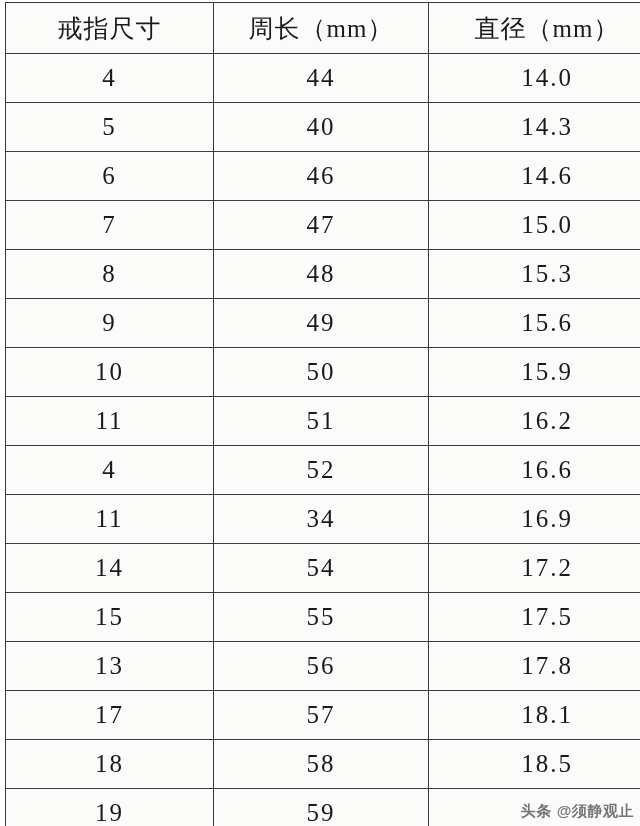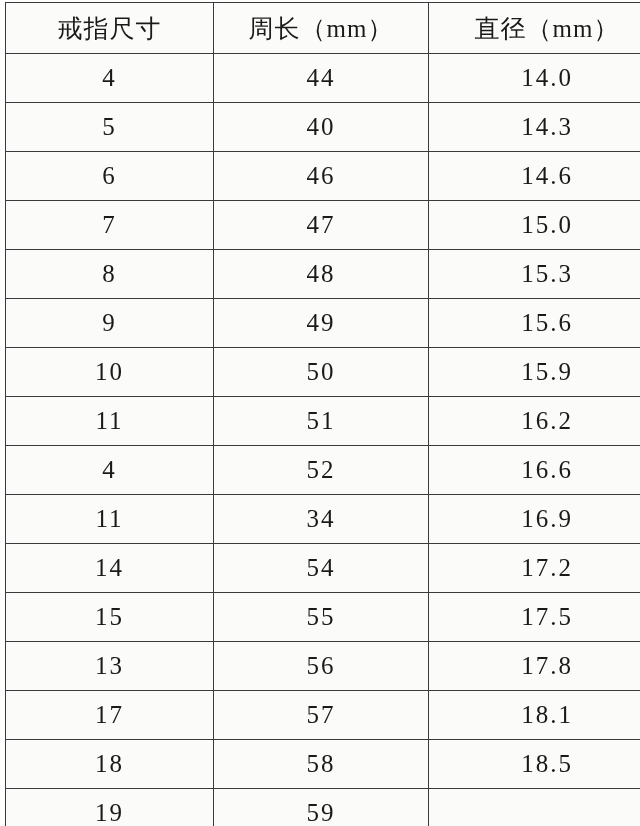--- a/index.html
+++ b/index.html
@@ -171,14 +171,17 @@
           <td class="num">18.5</td>
         </tr>
         <tr>
           <td class="num">19</td>
           <td class="num">59</td>
           <td class="num"></td>
         </tr>
       </tbody>
   </table>
 
+  <div class="watermark">
+    <span class="wm-brand">头条</span><span class="wm-handle">@须静观止</span>
+  </div>
 
 </div>
 
 </body></html>

